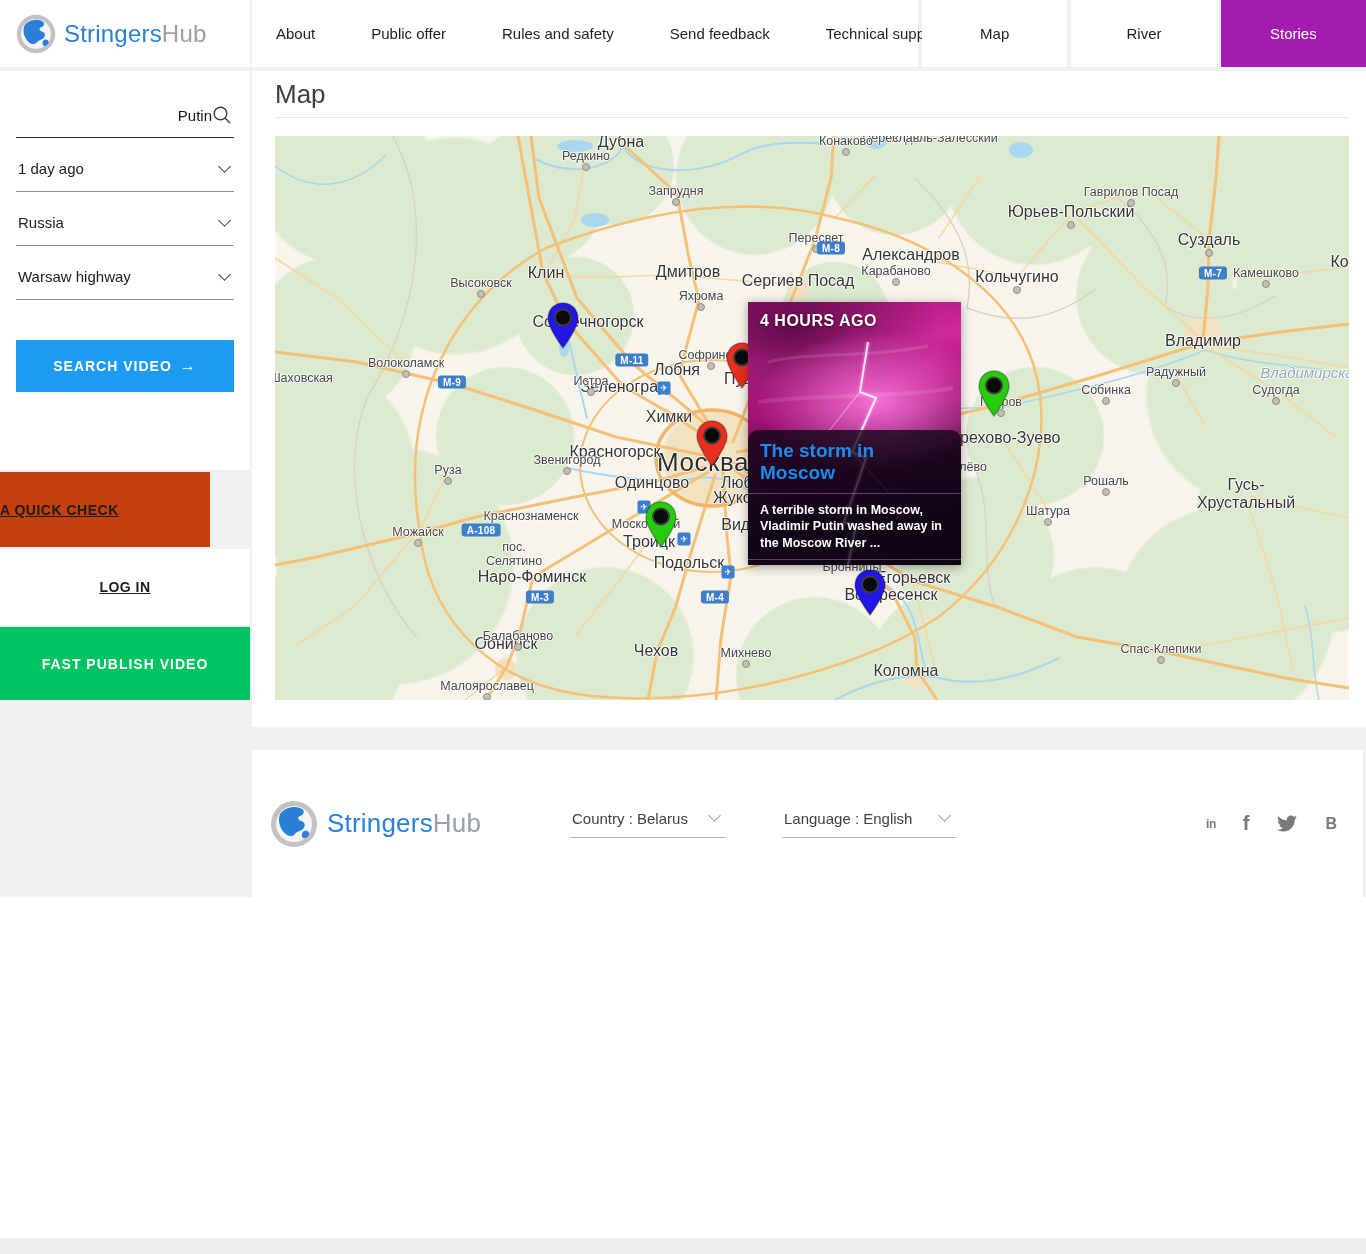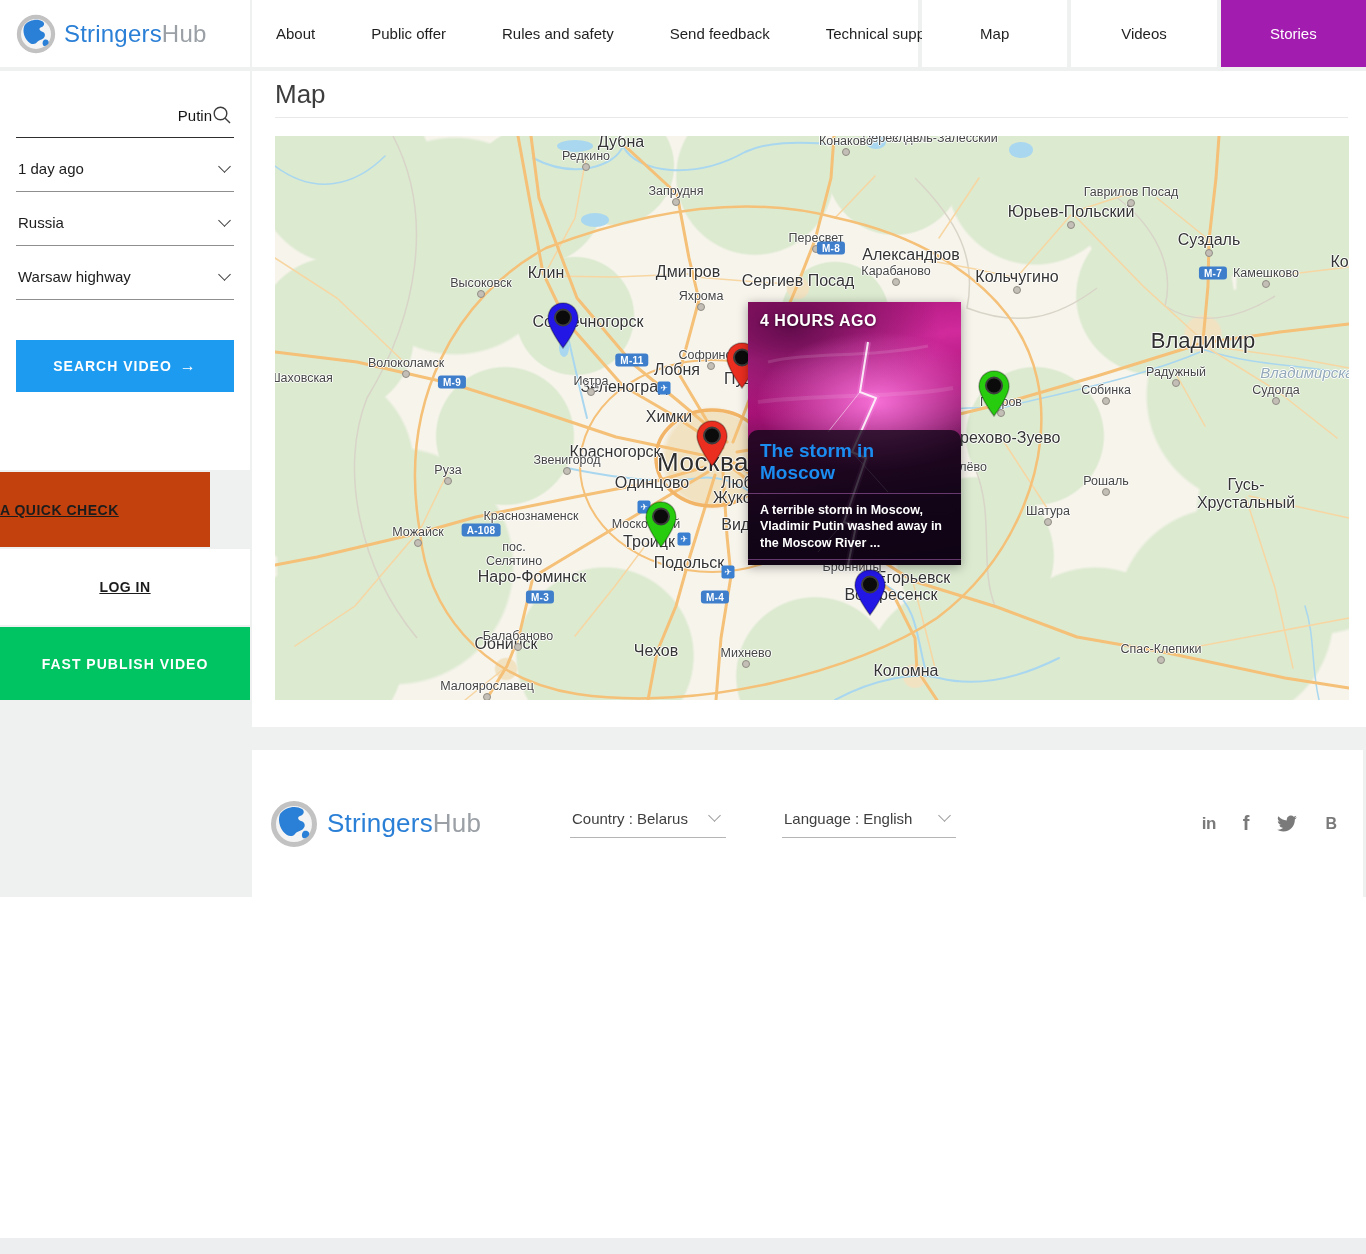--- a/index.html
+++ b/index.html
@@ -72,21 +72,21 @@
       radial-gradient(circle 60px at 300px 180px,#dcead0 97%,rgba(220,234,208,0) 100%),
       radial-gradient(circle 80px at 700px 420px,#dcead0 97%,rgba(220,234,208,0) 100%),
       radial-gradient(circle 70px at 760px 300px,#dcead0 97%,rgba(220,234,208,0) 100%),
       radial-gradient(circle 80px at 880px 160px,#dcead0 97%,rgba(220,234,208,0) 100%),
       radial-gradient(circle 55px at 560px 180px,#dcead0 97%,rgba(220,234,208,0) 100%);
   }
   .roads-svg{position:absolute;left:0;top:0;z-index:1;}
   .lbl{position:absolute;transform:translate(-50%,-50%);white-space:pre-line;text-align:center;color:#3b3b3b;z-index:2;
        text-shadow:1px 0 0 rgba(255,255,255,.85),-1px 0 0 rgba(255,255,255,.85),0 1px 0 rgba(255,255,255,.85),0 -1px 0 rgba(255,255,255,.85);}
   .lbl.huge{font-size:26px;font-weight:500;color:#2d2d2d;letter-spacing:.5px;}
-  .lbl.big{font-size:22px;font-weight:500;color:#2f2f2f;}
+  .lbl.big{font-size:16px;font-weight:500;color:#2f2f2f;}
   .lbl.city{font-size:16px;color:#343434;}
   .lbl.town{font-size:12.5px;color:#454545;}
   .lbl.region{font-size:15px;font-style:italic;color:#94a9ba;}
   .map-dot{position:absolute;width:6px;height:6px;border-radius:50%;background:#c3bfb6;border:1px solid #918d85;transform:translate(-50%,-50%);z-index:2;}
   .road-badge{position:absolute;transform:translate(-50%,-50%);background:#3e7ecb;color:#fff;font-size:10px;font-weight:700;padding:1px 5px;border-radius:3px;z-index:3;letter-spacing:.3px;}
   .plane{position:absolute;width:13px;height:13px;transform:translate(-50%,-50%);background:#3a7fd0;color:#fff;border-radius:2px;font-size:9px;line-height:13px;text-align:center;z-index:3;}
   .pin{position:absolute;z-index:5;cursor:pointer;}
 
   
   .storm-card{position:absolute;left:473px;top:166px;width:213px;height:263px;z-index:6;cursor:pointer;box-shadow:0 2px 10px rgba(0,0,0,.35);overflow:hidden;
@@ -105,21 +105,21 @@
   .footer{position:absolute;left:252px;top:750px;width:1111px;height:147px;background:#fff;display:flex;align-items:center;box-sizing:border-box;padding:0 26px 0 18px;}
   .f-logo{display:flex;align-items:center;gap:9px;width:300px;}
   .f-logo .logo-text{font-size:26px;}
   .f-dd{display:flex;justify-content:space-between;align-items:center;border-bottom:1px solid #b5b5b5;padding:0 4px 10px 2px;cursor:pointer;}
   .f-dd span{font-size:15px;color:#3f3f3f;}
   .f-dd .chevron{border-color:#9a9a9a;}
   .dd-country{width:150px;margin-left:0px;}
   .dd-lang{width:168px;margin-left:56px;}
   .socials{margin-left:auto;display:flex;align-items:center;gap:27px;}
   .soc{color:#7a7a7a;font-weight:700;cursor:pointer;display:flex;align-items:center;}
-  .soc.t-in{font-size:17px;letter-spacing:-.5px;}
+  .soc.t-in{font-size:12px;letter-spacing:-.5px;}
   .soc.t-f{font-size:20px;}
 </style>
 </head>
 <body>
 
 <div class="bg-top"></div>
 
 <div class="logo-box">
   <div class="logo-wrap">
     <svg width="40" height="40" viewBox="0 0 48 48">
@@ -136,21 +136,21 @@
     <span class="nav-link">Public offer</span>
     <div class="nav-sep"></div>
     <span class="nav-link">Rules and safety</span>
     <div class="nav-sep"></div>
     <span class="nav-link">Send feedback</span>
     <div class="nav-sep"></div>
     <span class="nav-link">Technical support</span>
   </div>
 <div class="tabs-box">
     <div class="head-tab">Map</div>
-    <div class="head-tab">Videos</div>
+    <div class="head-tab">River</div>
     <div class="head-tab active">Stories</div>
   </div>
 
 <div class="sb1">
   <div class="search-row">
     <span class="search-val">Putin</span>
     <svg width="20" height="20" viewBox="0 0 20 20">
       <circle cx="8.5" cy="8.5" r="6.3" fill="none" stroke="#3c3c3c" stroke-width="1.4"></circle>
       <line x1="13.2" y1="13.2" x2="18" y2="18" stroke="#3c3c3c" stroke-width="1.4"></line>
     </svg>

